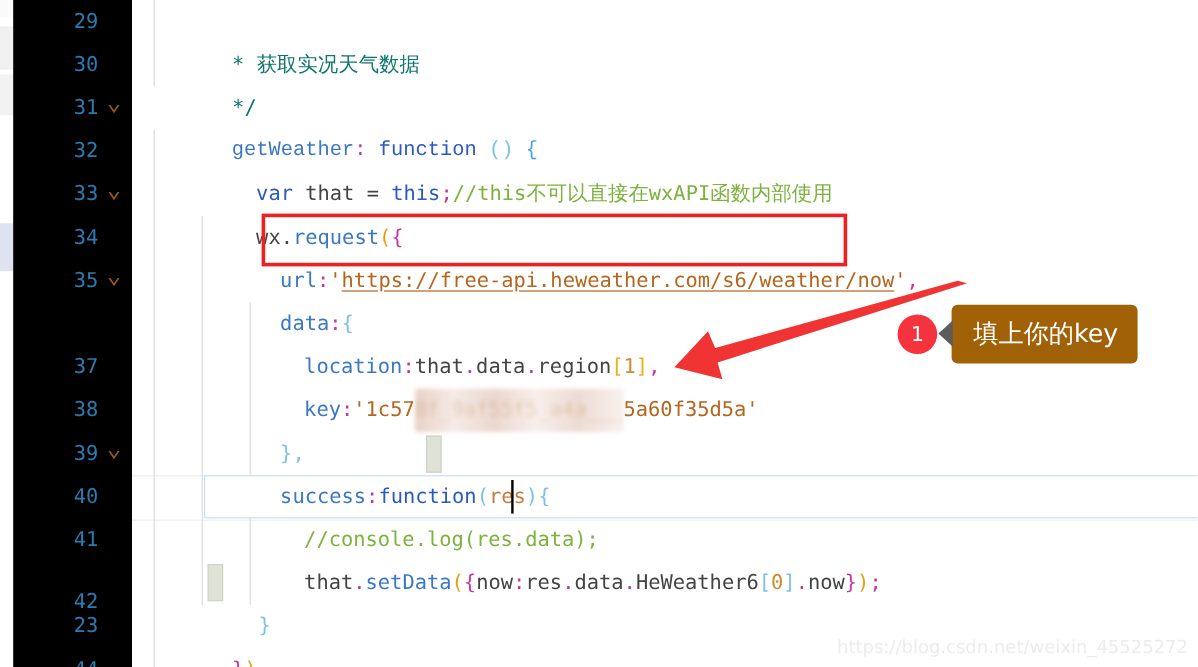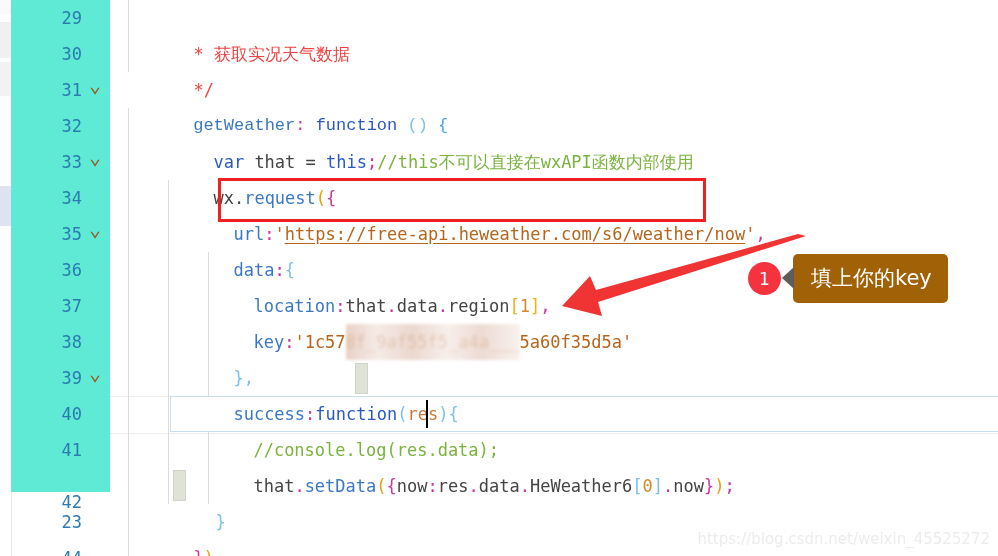--- a/index.html
+++ b/index.html
@@ -33,22 +33,22 @@
     left: 0;
     width: 11px;
   }
 
   
   .gutter {
     position: absolute;
     left: 11px;
     top: 0;
     width: 99px;
-    height: 492px;
-    background: #5eead4;
+    height: 556px;
+    background: #000000;
     border-right: 1px solid #e3e3e3;
   }
   .ln-row {
     position: absolute;
     left: 0;
     width: 99px;
     height: 36px;
     display: flex;
     align-items: center;
     justify-content: flex-end;
@@ -143,21 +143,21 @@
 
   
   .caret {
     position: absolute;
     width: 2px;
     background: #000000;
     z-index: 6;
   }
   .t-kw       { color: #2b59c3; }
   .t-ident    { color: #444444; }
-  .t-comment  { color: #ef4444; }          
+  .t-comment  { color: #0f766e; }          
   .t-comment2 { color: #7bb33d; }
   .t-string   { color: #b5651d; }          
   .t-punc-m   { color: #c9359e; }          
   .t-punc-b   { color: #4aa3df; }          
   .t-punc-c   { color: #7ec0e8; }
   .t-num      { color: #d08a2f; }
   .t-blue     { color: #3b78c3; }
   .t-bracket-y{ color: #e8b219; }
   .t-paren-o  { color: #e5a00d; }
   .t-colon    { color: #c9359e; }
@@ -298,24 +298,20 @@
         <span class="fold-chevron" style="font-size: 20px; position: relative; top: -5px;">⌄</span>
       </div>
       <div class="ln-row" style="top: 180px;">
         <span class="ln-num">34</span>
         <span class="fold-spacer"></span>
       </div>
       <div class="ln-row" style="top: 216px;">
         <span class="ln-num">35</span>
         <span class="fold-chevron" style="font-size: 20px; position: relative; top: -5px;">⌄</span>
       </div>
-      <div class="ln-row" style="top: 252px;">
-        <span class="ln-num">36</span>
-        <span class="fold-spacer"></span>
-      </div>
       <div class="ln-row" style="top: 288px;">
         <span class="ln-num">37</span>
         <span class="fold-spacer"></span>
       </div>
       <div class="ln-row" style="top: 324px;">
         <span class="ln-num">38</span>
         <span class="fold-spacer"></span>
       </div>
       <div class="ln-row" style="top: 360px;">
         <span class="ln-num">39</span>

